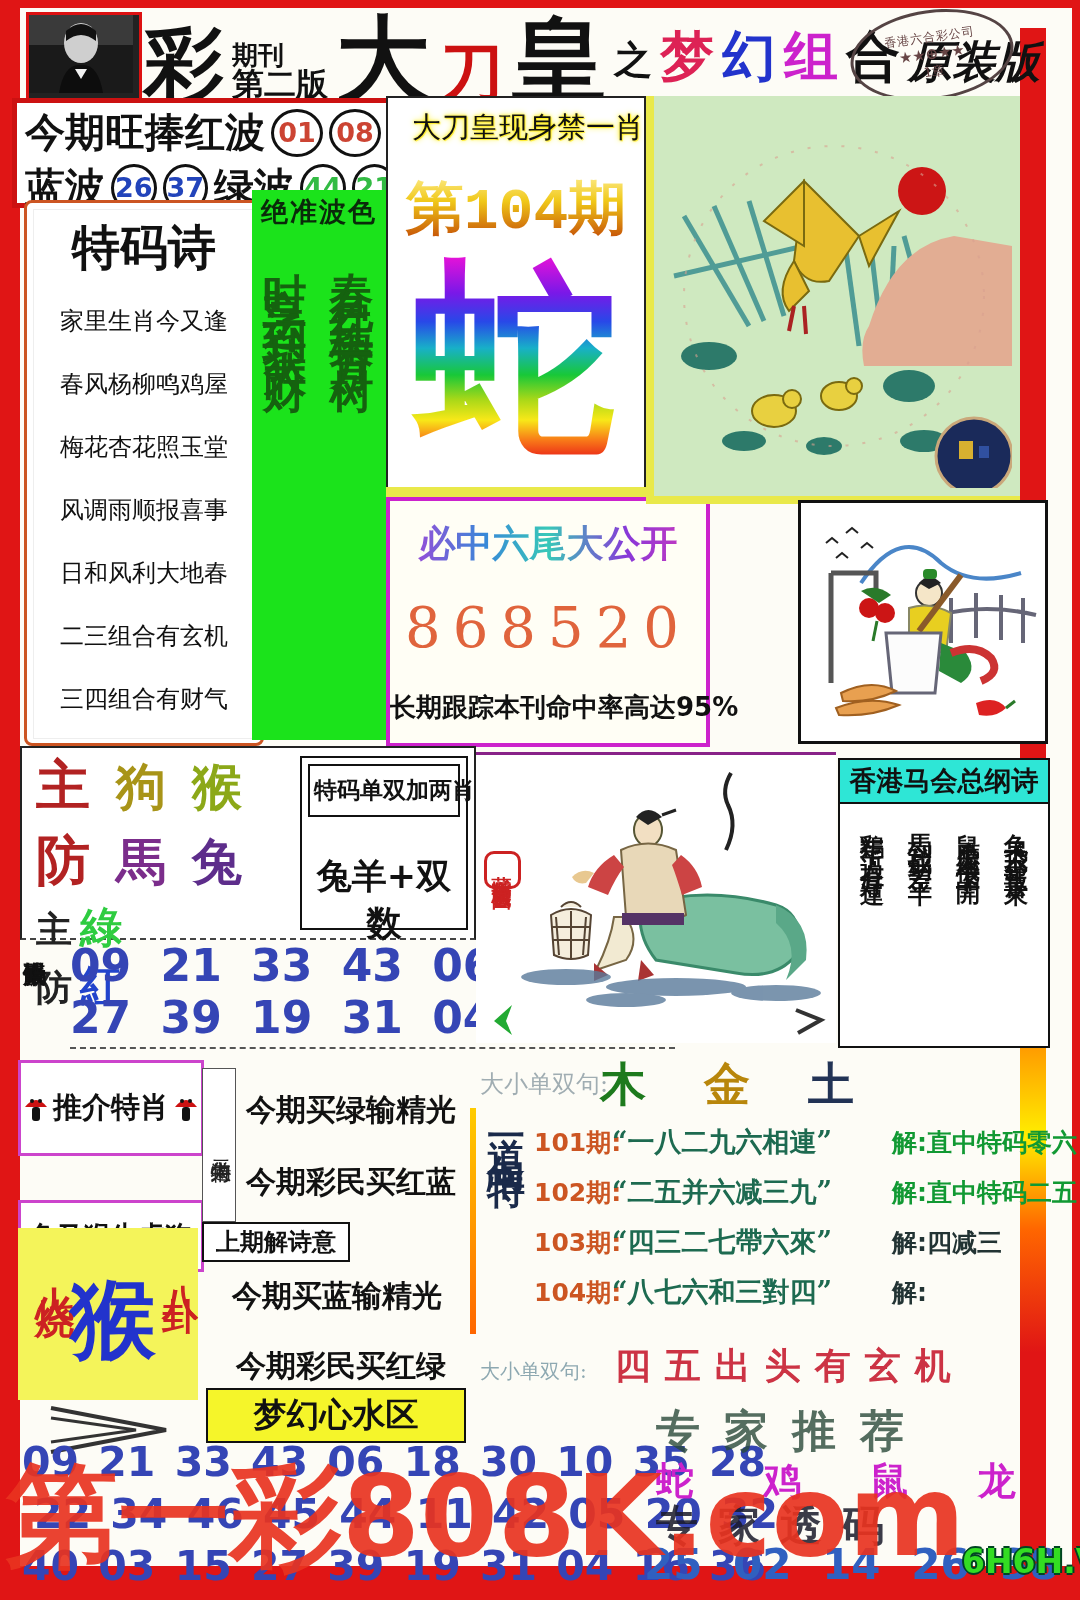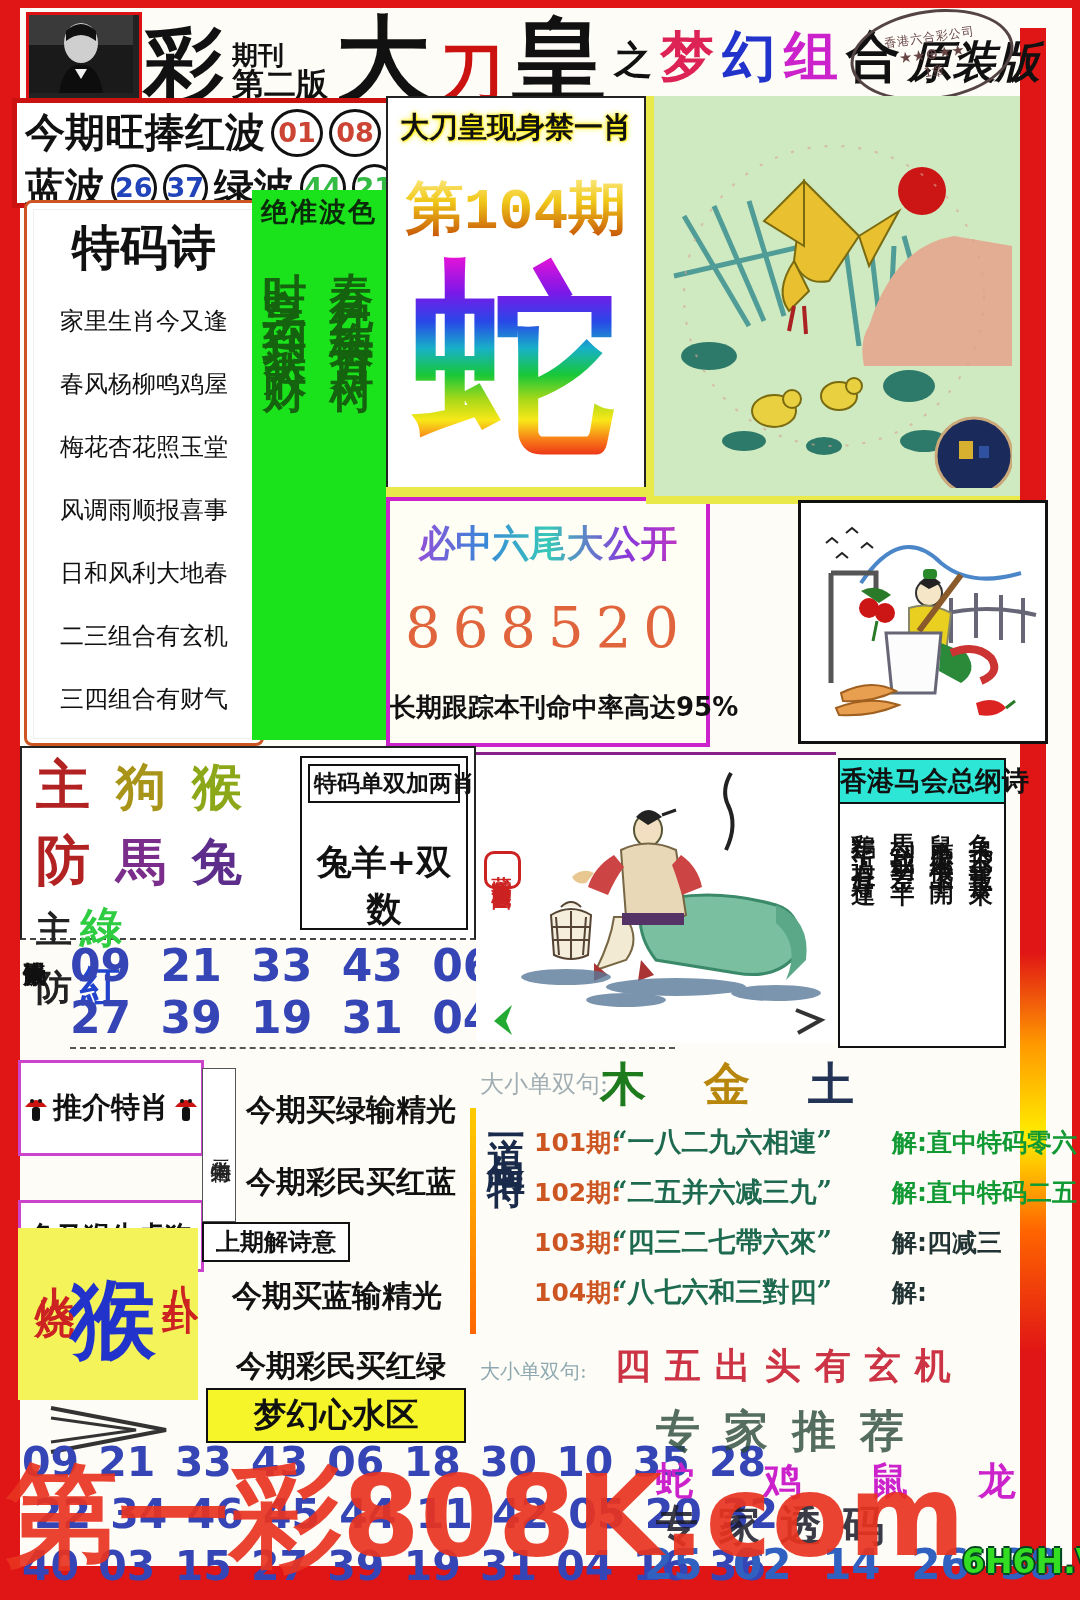--- a/index.html
+++ b/index.html
@@ -38,22 +38,22 @@
   .temabox .inner{border:1px solid #eee;height:100%;display:flex;flex-direction:column;align-items:center;}
   .tematitle{font-size:48px;font-weight:bold;color:#111;margin:6px 0 10px 0;font-family:"DejaVu Serif",serif;}
   .temaline{font-size:24px;color:#111;line-height:63px;font-family:"DejaVu Serif",serif;white-space:nowrap;}
   
   .greenpanel{background:#1be31b;display:flex;flex-direction:column;align-items:center;}
   .gp-title{font-size:27px;font-weight:bold;color:#0a2a0a;margin-top:4px;letter-spacing:2px;white-space:nowrap;}
   .gp-cols{display:flex;flex-direction:row;justify-content:space-around;width:100%;flex:1;padding-top:8px;}
   .gp-col{font-size:44px;font-weight:bold;color:#15620f;letter-spacing:16px;font-family:"DejaVu Serif",serif;}
   
   .centerpanel{background:#fff;border:2px solid #222;text-align:center;}
-  .cp-banner{font-size:29px;font-weight:bold;color:#111;margin-top:10px;
-             text-shadow:0 0 6px #ffee00,0 0 3px #ffee00,1px 1px 0 #ffee66;white-space:nowrap;}
+  .cp-banner{font-size:29px;font-weight:normal;color:#111;margin-top:10px;
+             text-shadow:0 0 6px #ffee00,0 0 3px #ffee00,1px 1px 0 #ffee66;white-space:nowrap;text-align:right;}
   .cp-issue{font-size:58px;font-weight:bold;font-family:Liberation Mono, monospace;margin-top:22px;
             background:linear-gradient(180deg,#fff2a0,#f0c818 40%,#c85808 85%);
             -webkit-background-clip:text;background-clip:text;color:transparent;}
   .cp-zodiac{font-size:205px;font-weight:bold;font-family:"DejaVu Serif",serif;line-height:1;margin-top:8px;
              background:linear-gradient(180deg,#e812d8 0%,#7a18e8 18%,#2848e8 32%,#18b0c8 45%,#18c838 58%,#a8d818 70%,#f8e818 80%,#f87818 90%,#e81818 100%);
              -webkit-background-clip:text;background-clip:text;color:transparent;}
   
   .sixtails{border:4px solid #cc22cc;background:#fffef5;text-align:center;}
   .st-title{font-size:37px;font-weight:bold;margin-top:18px;white-space:nowrap;
             background:linear-gradient(90deg,#b838d8,#3888d8 30%,#38c8b8 50%,#8838d8 75%,#d838b8 100%);
@@ -62,21 +62,21 @@
   .st-note{font-size:26px;font-weight:bold;color:#111;margin-top:30px;white-space:nowrap;}
   
   .mf-row{display:flex;align-items:baseline;gap:26px;white-space:nowrap;}
   .mf-big{font-size:54px;font-weight:bold;color:#b22222;font-family:"DejaVu Serif",serif;}
   .mf-dog{color:#a89418;} .mf-monkey{color:#8ca818;}
   .mf-horse{color:#7b2d8b;} .mf-rabbit{color:#5d2d8b;}
   .mf-animal{font-size:50px;font-weight:bold;font-family:"DejaVu Serif",serif;}
   .mf-small{font-size:36px;font-weight:bold;color:#222;font-family:"DejaVu Serif",serif;}
   .mf-green{color:#2ecc40;font-size:42px;} .mf-blue{color:#2244cc;font-size:42px;}
   .dsbox{border:2px solid #111;background:#fff;}
-  .ds-head{border:2px solid #111;margin:6px;padding:2px 4px;font-size:23px;font-weight:bold;color:#111;text-align:center;white-space:nowrap;}
+  .ds-head{border:2px solid #111;margin:6px;padding:9px 4px;font-size:23px;font-weight:bold;color:#111;text-align:center;white-space:nowrap;}
   .ds-body{font-size:35px;font-weight:bold;color:#111;text-align:center;margin-top:36px;}
   
   .numrow{font-size:44px;font-weight:bold;color:#3545b5;word-spacing:14px;white-space:nowrap;}
   .numrow10{font-size:41px;font-weight:bold;color:#3545b5;word-spacing:5px;white-space:nowrap;}
   .toplabel{font-size:23px;font-weight:bold;color:#111;font-family:"DejaVu Serif",serif;line-height:1;}
   
   .hkhead{background:#2ee6d6;border:2px solid #111;font-size:27px;font-weight:bold;color:#111;
           text-align:center;padding:3px 0;white-space:nowrap;}
   .hkbody{background:#fff;border:2px solid #111;border-top:none;display:flex;flex-direction:row;
           justify-content:space-evenly;padding-top:10px;}
@@ -362,21 +362,21 @@
           <ellipse cx="150" cy="245" rx="40" ry="7"></ellipse>
       </g>
       <path d="M320 255 L345 265 L322 278" fill="none" stroke="#333" stroke-width="4"></path>
     </svg>
     <div class="abs sealtag vtext" style="left:8px;top:96px;">藏寶玄機圖</div>
     <svg class="abs" width="30" height="34" viewBox="0 0 30 34" style="left:12px;top:248px;">
       <path d="M24 2 L6 18 L24 32 L18 18 Z" fill="#22aa33"></path>
     </svg>
   </div>
 
-  <div class="abs" style="left:838px;top:758px;width:168px;height:282px;">
+  <div class="abs" style="left:838px;top:758px;width:212px;height:282px;">
     <div class="hkhead">香港马会总纲诗</div>
     <div class="hkbody" style="height:232px;">
       <div class="hkcol vtext">鷄年一過有好運</div>
       <div class="hkcol vtext">馬到成功差一半</div>
       <div class="hkcol vtext">鼠應天機上下開</div>
       <div class="hkcol vtext">兔子飛奔報喜來</div>
     </div>
   </div>
 
   <div class="abs tjbox" style="left:18px;top:1060px;width:180px;height:90px;">

